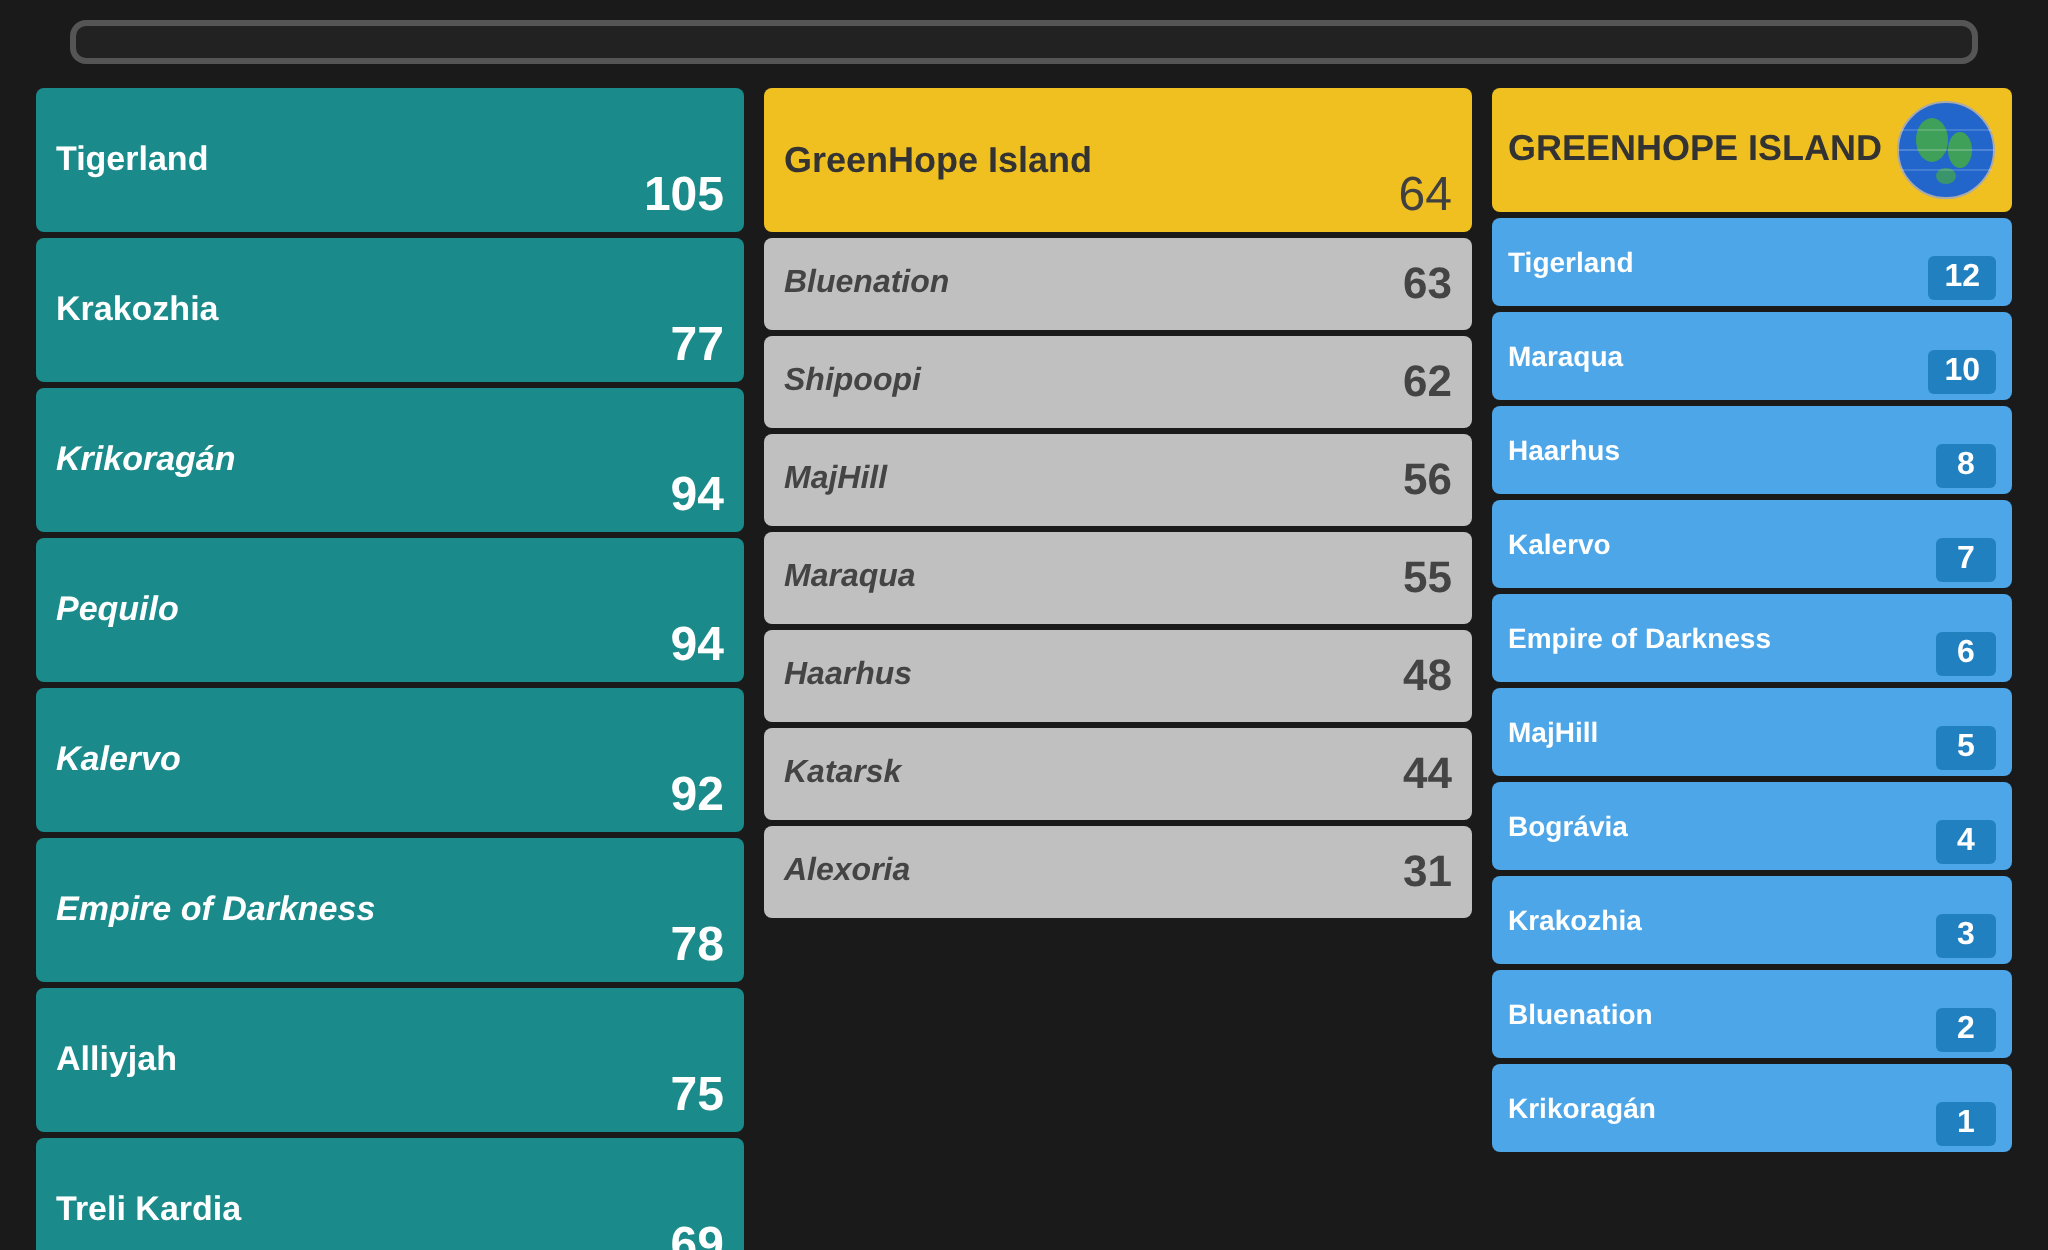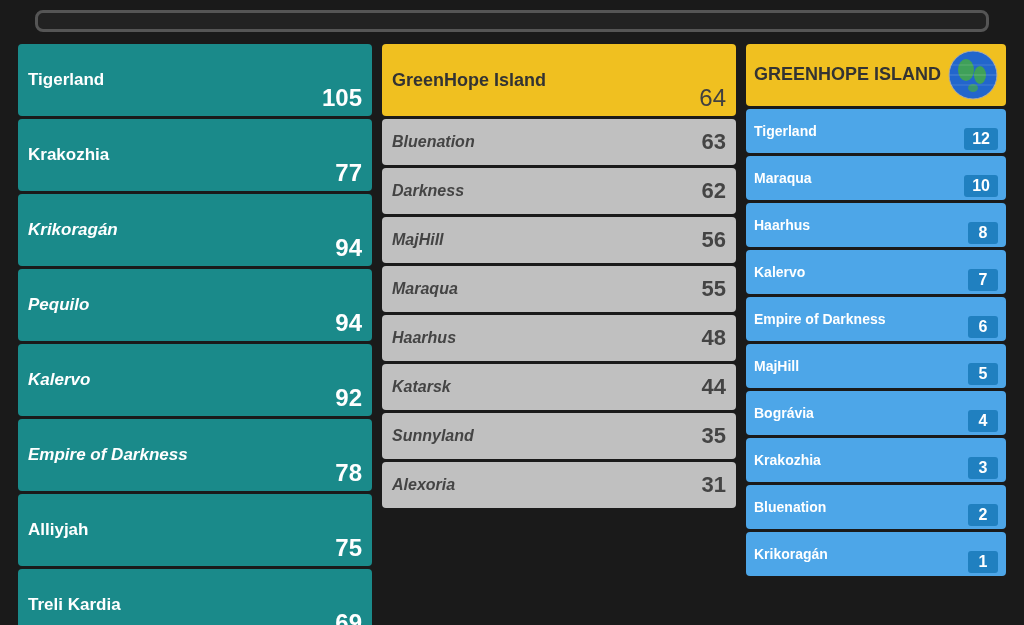--- a/index.html
+++ b/index.html
@@ -230,42 +230,38 @@
   <div class="col-mid" id="mid-col">
       <div class="mid-row-header">
     <span class="mid-header-name">GreenHope Island</span>
     <span class="mid-header-score">64</span>
   </div>
       <div class="mid-row">
       <span class="mid-row-name">Bluenation</span>
       <span class="mid-row-score">63</span>
     </div>
       <div class="mid-row">
-      <span class="mid-row-name">Darkness</span>
+      <span class="mid-row-name">Shipoopi</span>
       <span class="mid-row-score">62</span>
     </div>
       <div class="mid-row">
       <span class="mid-row-name">MajHill</span>
       <span class="mid-row-score">56</span>
     </div>
       <div class="mid-row">
       <span class="mid-row-name">Maraqua</span>
       <span class="mid-row-score">55</span>
     </div>
       <div class="mid-row">
       <span class="mid-row-name">Haarhus</span>
       <span class="mid-row-score">48</span>
     </div>
       <div class="mid-row">
       <span class="mid-row-name">Katarsk</span>
       <span class="mid-row-score">44</span>
-    </div>
-      <div class="mid-row">
-      <span class="mid-row-name">Sunnyland</span>
-      <span class="mid-row-score">35</span>
     </div>
       <div class="mid-row">
       <span class="mid-row-name">Alexoria</span>
       <span class="mid-row-score">31</span>
     </div>
     </div>
 
   <div class="col-right" id="right-col">
       <div class="right-header">
     <span class="right-header-text">GREENHOPE ISLAND</span>

